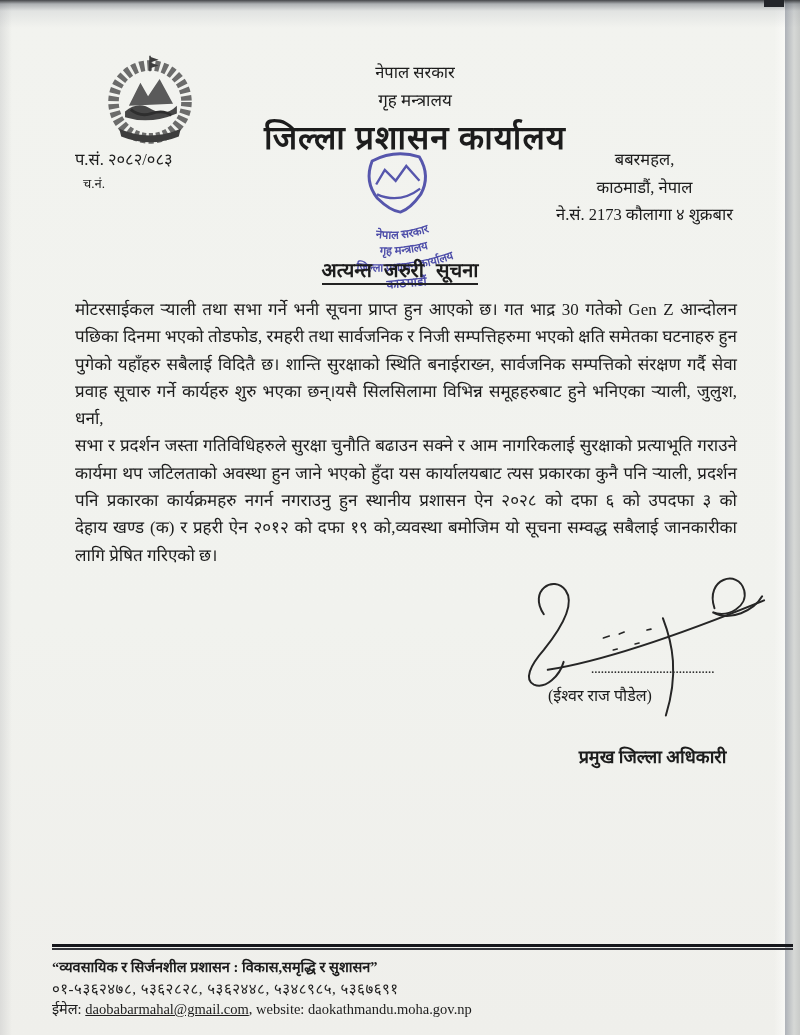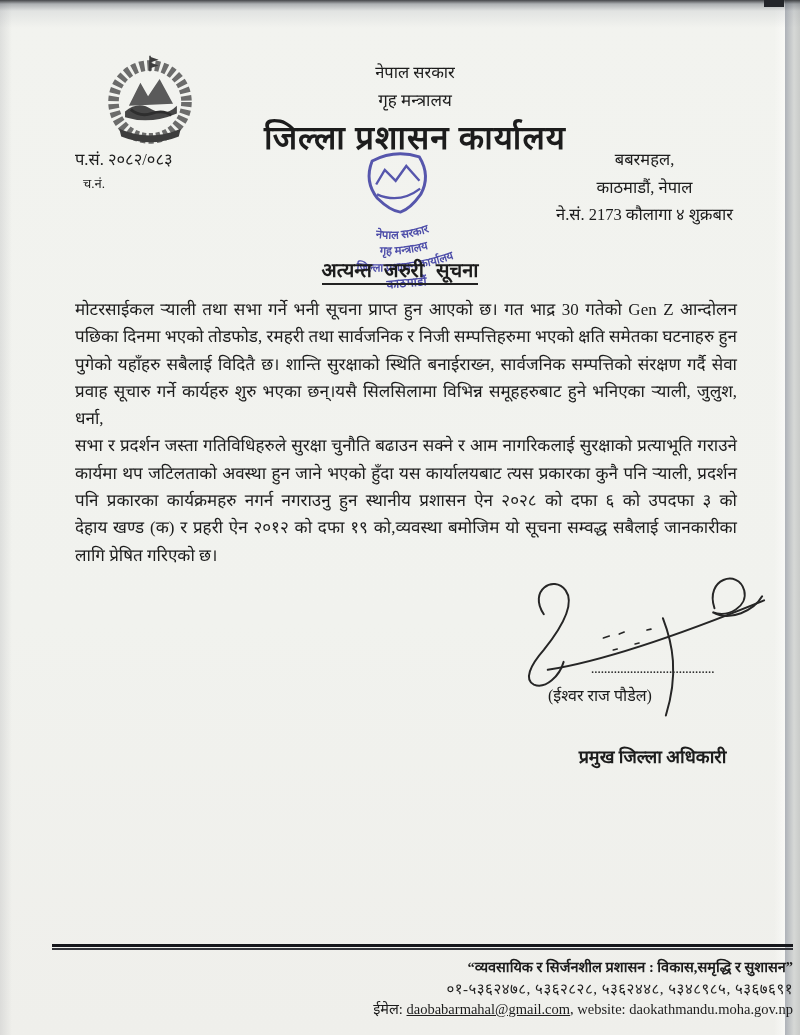--- a/index.html
+++ b/index.html
@@ -38,21 +38,21 @@
   .body-line{line-height:27.3px;text-align:justify;text-align-last:justify;white-space:normal;}
   .body-line:last-child{text-align-last:left;}
   
   .sig-svg{position:absolute;left:518px;top:568px;width:258px;height:150px;}
   .sig-dots{position:absolute;left:560px;top:660px;width:185px;text-align:center;font-size:15px;letter-spacing:-.5px;color:#2a2a2a;}
   .sig-name{position:absolute;left:548px;top:684px;width:210px;text-align:left;font-size:16px;}
   .sig-post{position:absolute;left:540px;top:712px;width:225px;text-align:center;font-size:18px;font-weight:700;margin-top:32px;}
   
   .footer-rule{position:absolute;left:52px;top:944px;width:741px;height:1px;
     border-top:3px solid #15161b;border-bottom:2px solid #33343a;}
-  .footer{position:absolute;left:52px;top:956px;width:741px;text-align:right;}
+  .footer{position:absolute;left:52px;top:956px;width:741px;text-align:left;}
   .f-motto{font-size:14.5px;font-weight:600;}
   .f-phones{font-size:15px;margin-top:2px;letter-spacing:.5px;}
   .f-contact{font-size:14.5px;margin-top:0;}
   .f-contact .email{text-decoration:underline;}
 </style>
 </head>
 <body>
 
 <div class="page">
 

